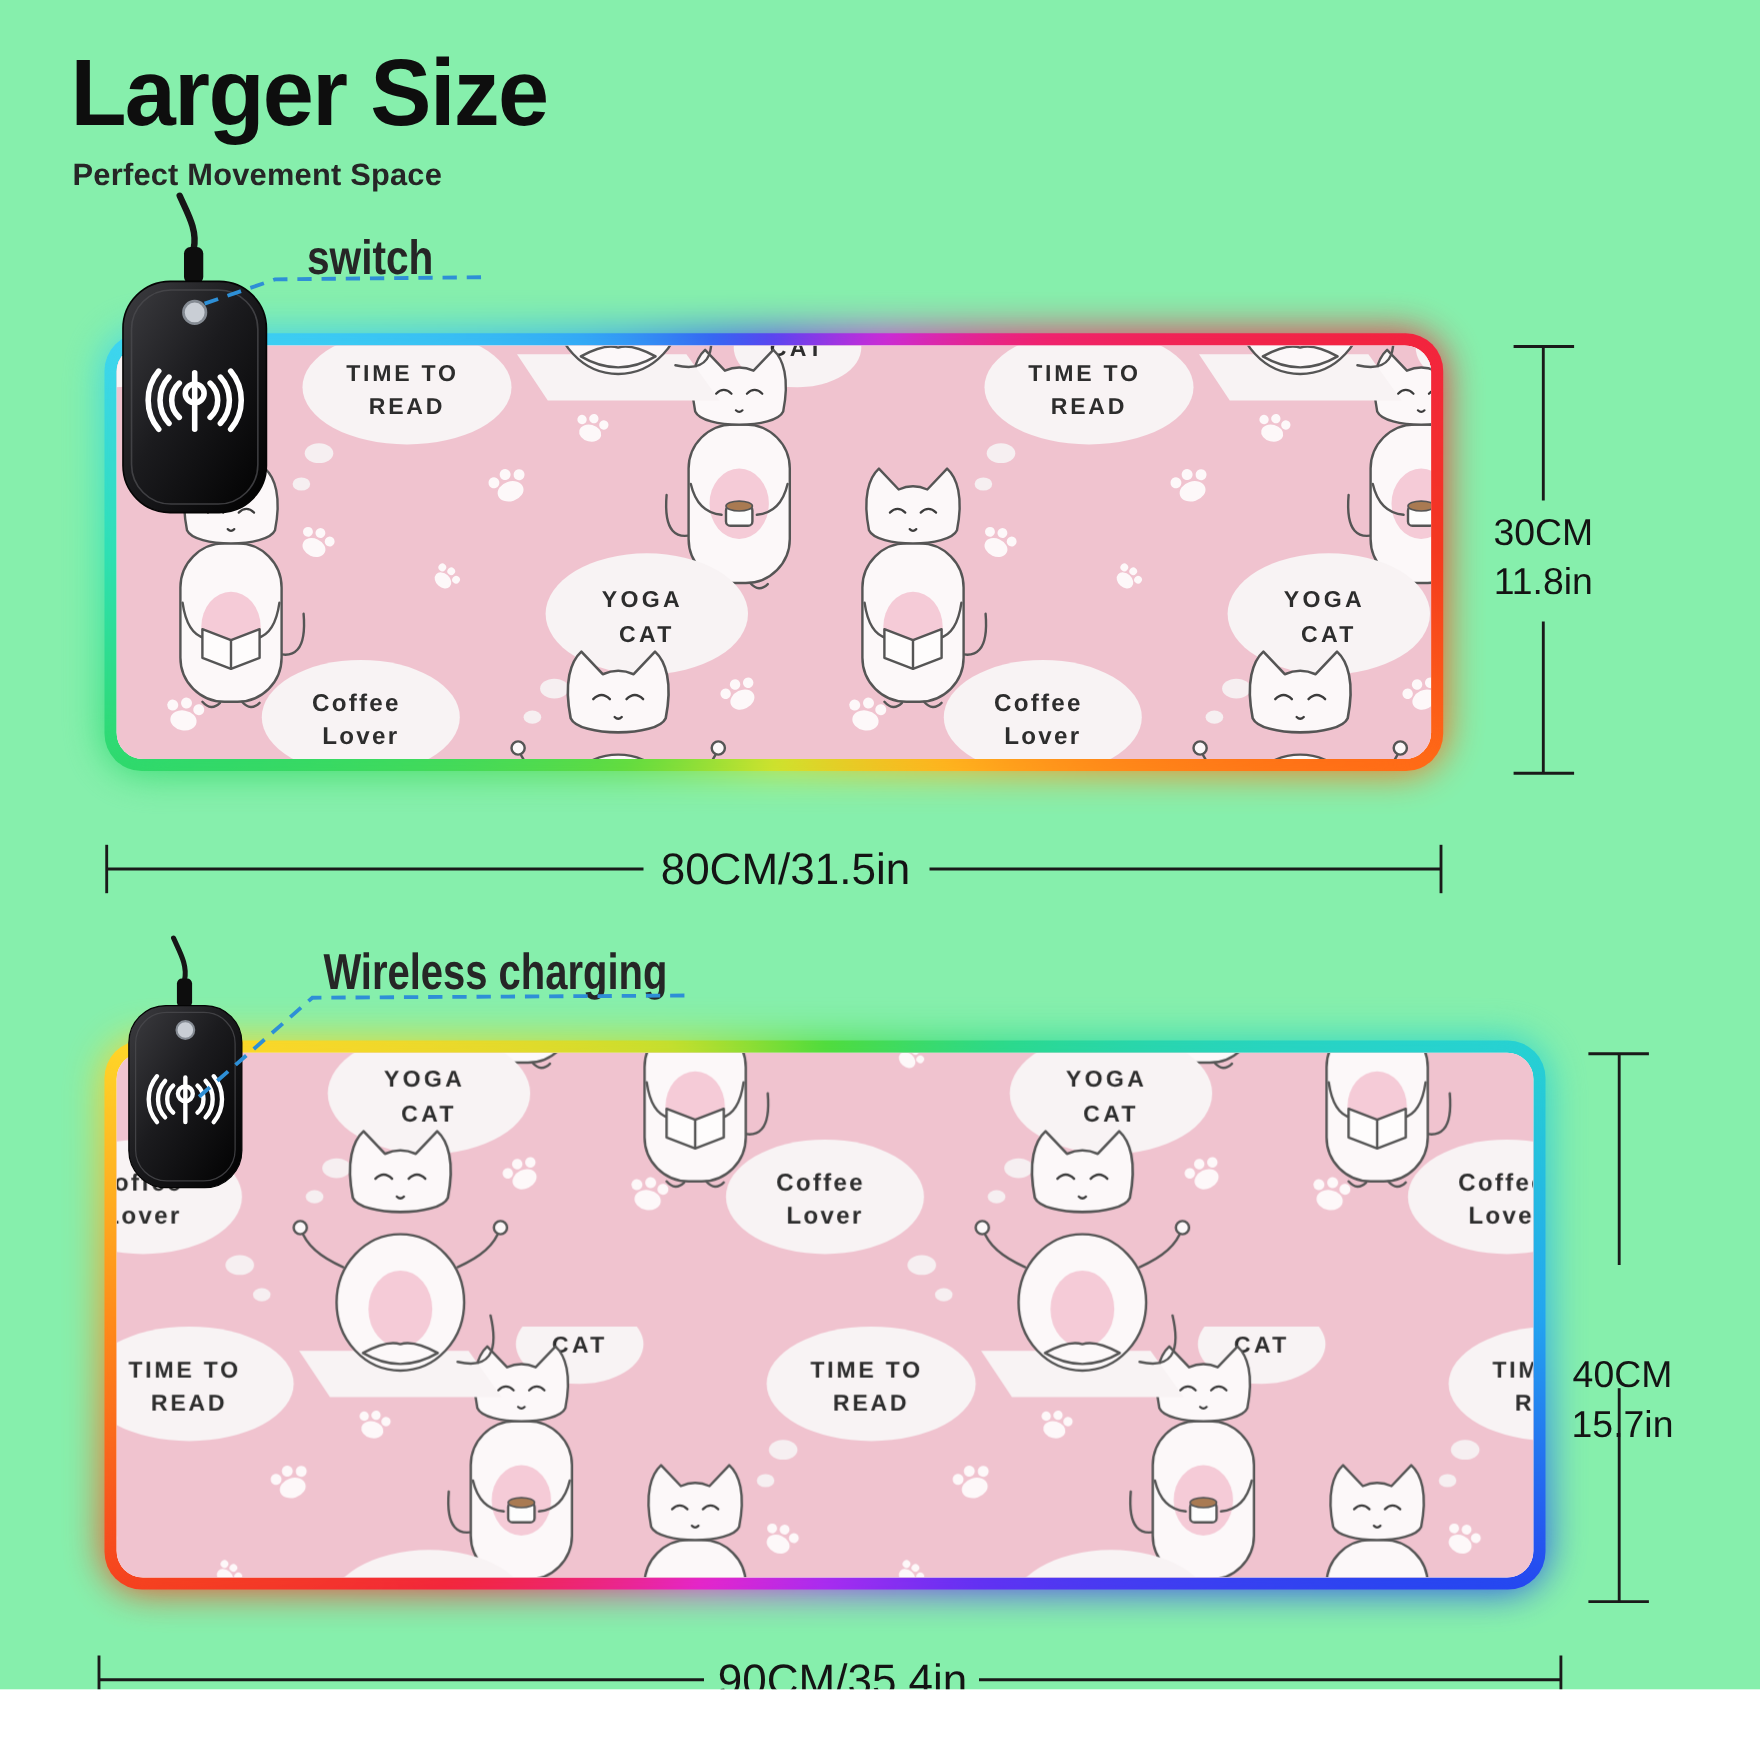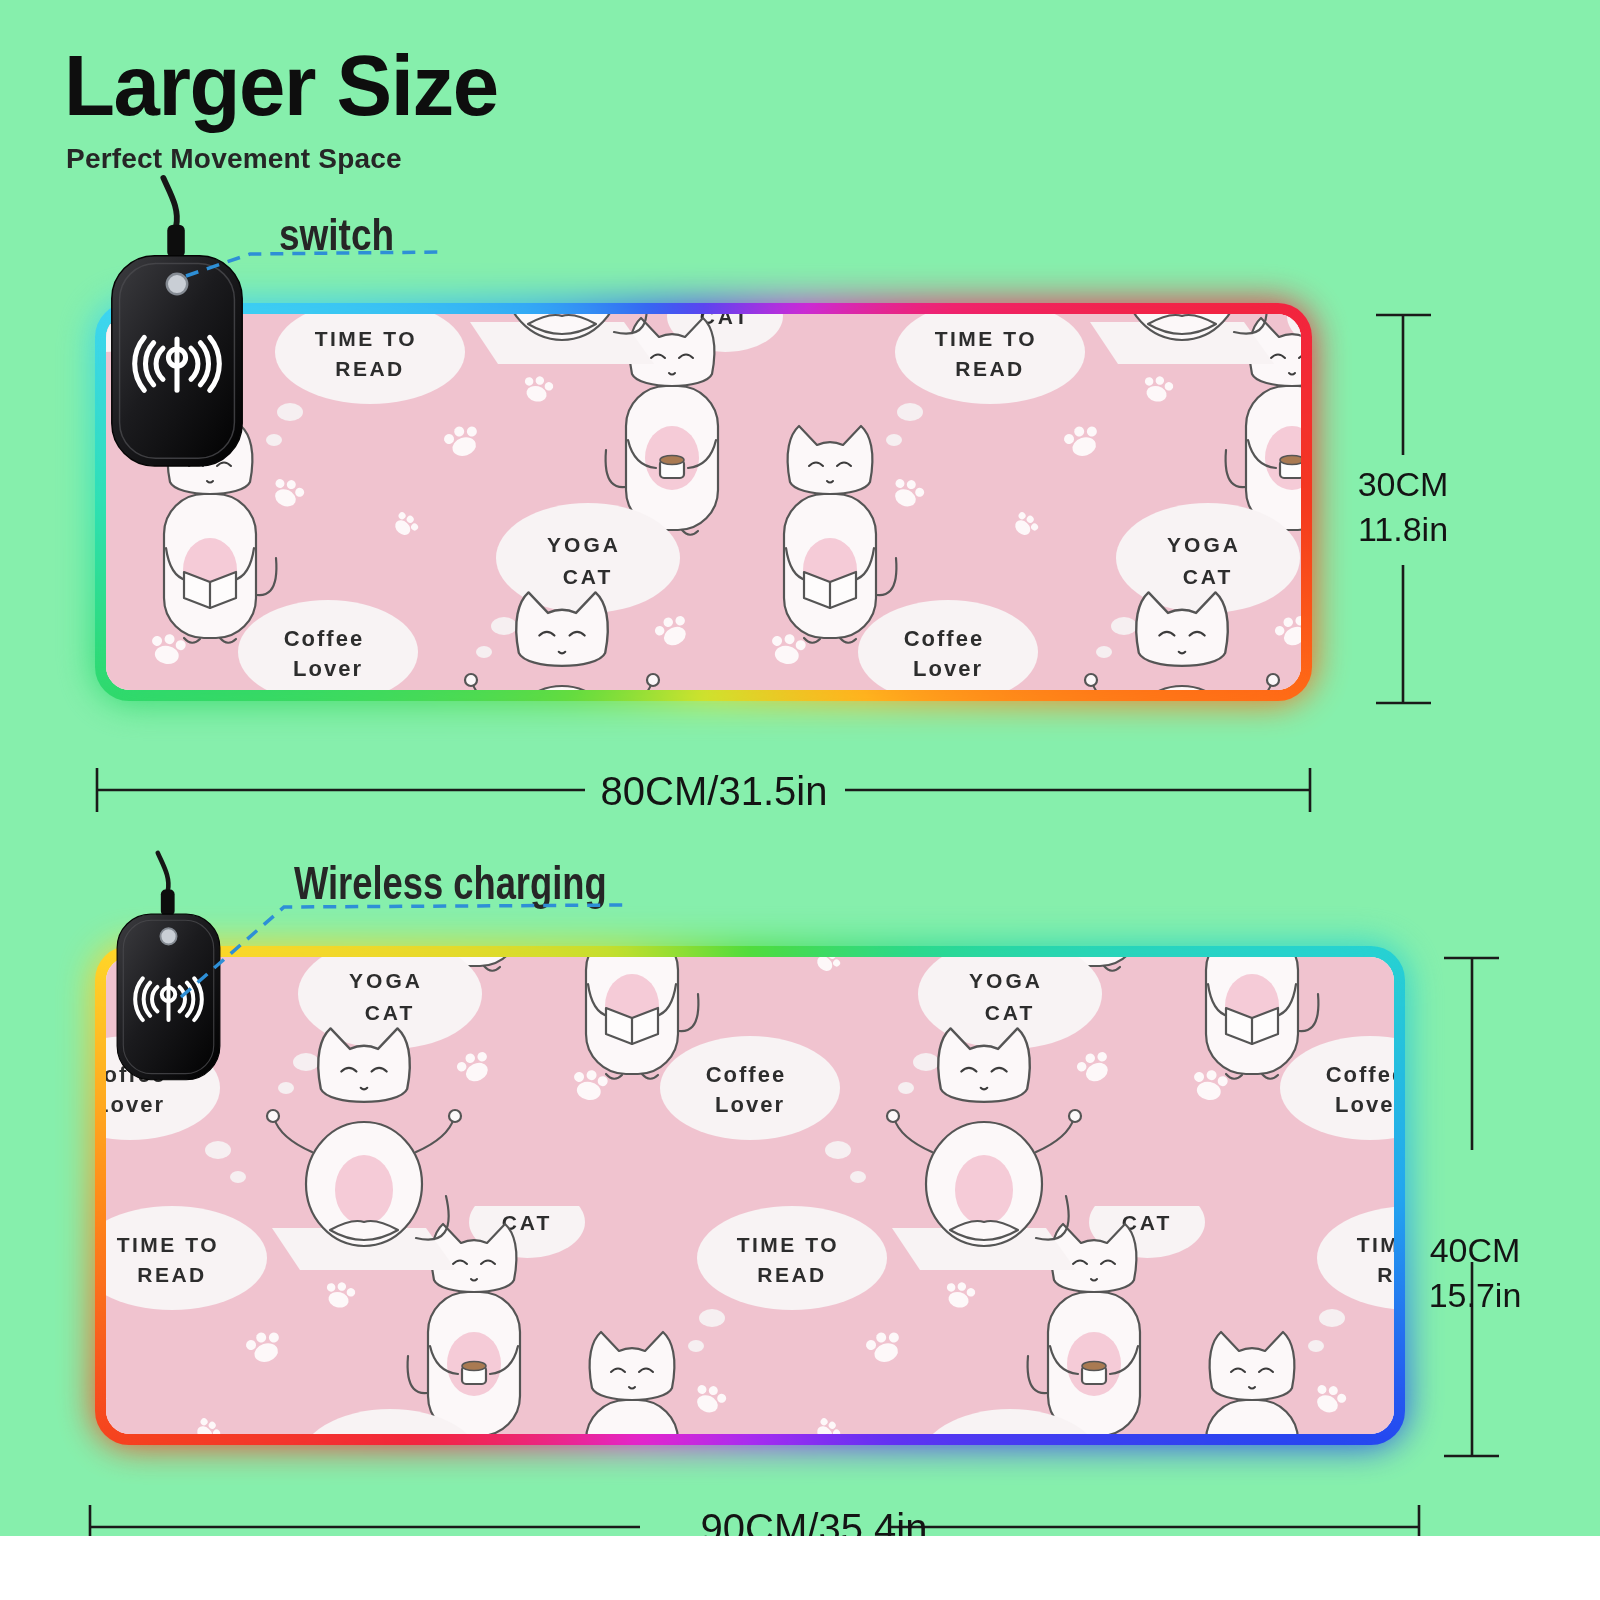--- a/index.html
+++ b/index.html
@@ -261,15 +261,15 @@
     <div>11.8in</div>
   </div>
 
   <div class="dim-label dim-label-h" style="left:714px;top:771px;">80CM/31.5in</div>
 
   <div class="dim-label" style="left:1475px;top:1228px;">
     <div>40CM</div>
     <div>15.7in</div>
   </div>
 
-  <div class="dim-label dim-label-h" style="left:766px;top:1508px;margin-left:48px;">90CM/35.4in</div>
+  <div class="dim-label dim-label-h" style="left:766px;top:1508px;">90CM/35.4in</div>
 
 </div>
 
 </body></html>

